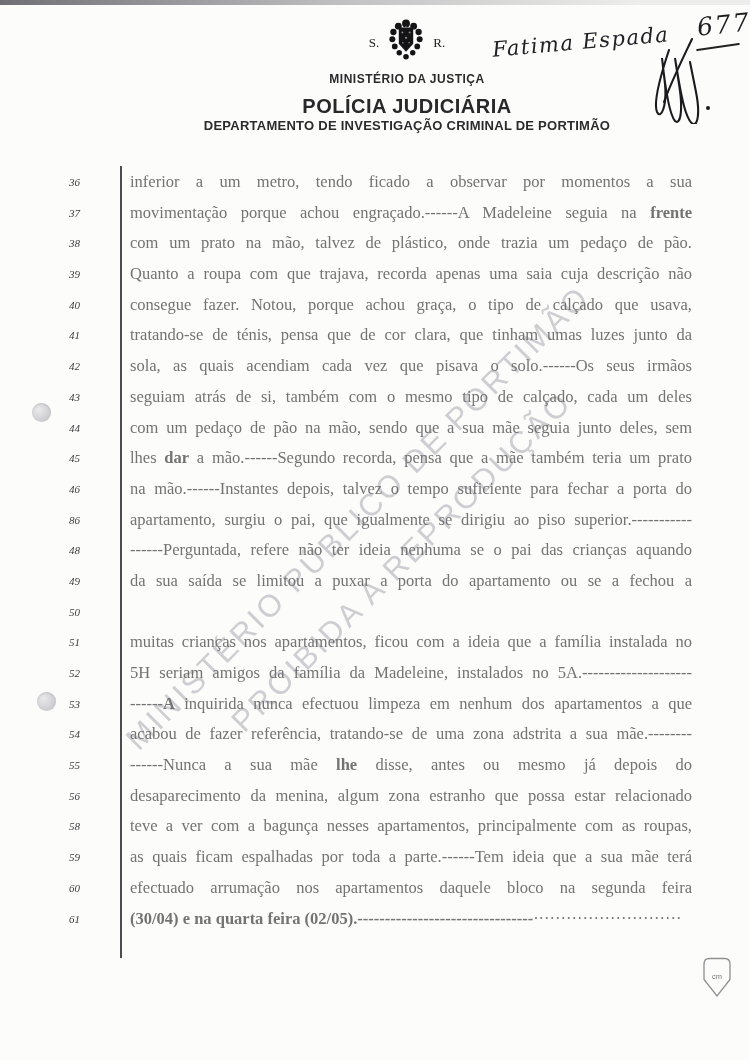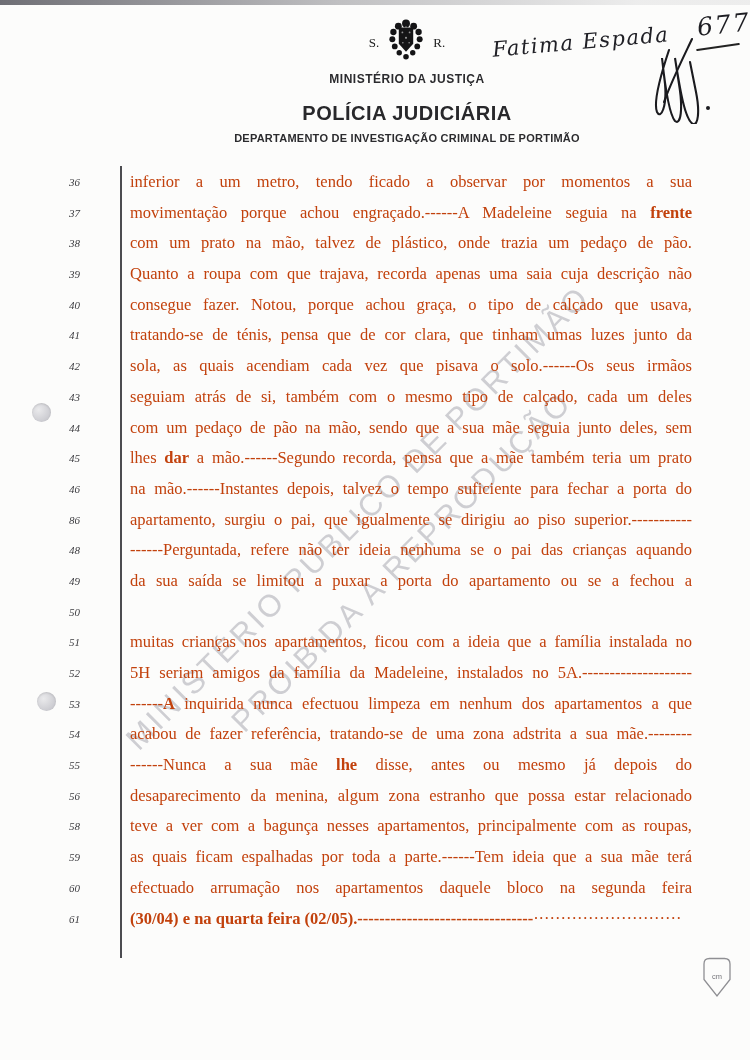--- a/index.html
+++ b/index.html
@@ -27,24 +27,24 @@
   }
   .hole.h1{left:32px;top:403px;}
   .hole.h2{left:37px;top:692px;}
 
   
   .header{position:absolute;left:64px;top:18px;width:686px;text-align:center;z-index:3;}
   .emblem-row{display:flex;align-items:center;justify-content:center;gap:9px;height:50px;}
   .sr{font-family:"Liberation Serif",serif;font-size:13px;color:#222;}
   .ministry{margin-top:4px;font-family:"Liberation Sans",sans-serif;font-weight:bold;
     font-size:12px;letter-spacing:.5px;color:#2b2b2e;}
-  .pj-title{margin-top:16px;font-family:"Liberation Sans",sans-serif;font-weight:bold;
+  .pj-title{margin-top:9px;font-family:"Liberation Sans",sans-serif;font-weight:bold;
     font-size:20px;letter-spacing:.5px;color:#28282b;}
-  .dept{margin-top:7px;font-family:"Liberation Sans",sans-serif;font-weight:bold;
-    font-size:11px;letter-spacing:.25px;color:#2b2b2e;}
+  .dept{margin-top:0;font-family:"Liberation Sans",sans-serif;font-weight:bold;
+    font-size:13px;letter-spacing:.25px;color:#2b2b2e;}
 
   
   .hand-name{
     position:absolute;left:492px;top:30px;z-index:4;
     font-family:"DejaVu Serif",serif;font-style:italic;
     font-size:21px;color:#202026;transform:rotate(-5deg);
     letter-spacing:1.5px;white-space:nowrap;
   }
   .page-num{
     position:absolute;left:697px;top:10px;z-index:4;
@@ -77,21 +77,21 @@
   .num{
     position:absolute;left:54px;top:0;width:26px;text-align:right;
     font-style:italic;font-size:11px;line-height:30.7px;color:#3c3c40;
     font-family:"Liberation Serif",serif;
   }
   .txt{
     display:block;margin:0 58px 0 130px;
     font-size:16.5px;line-height:30.7px;
     text-align:justify;text-align-last:justify;
     white-space:nowrap;overflow:hidden;
-    color:#c2410c;
+    color:#737373;
   }
   .line.noblk .txt{text-align:right;text-align-last:left;}
   .txt b{font-weight:bold;}
 
   
   .stamp{position:absolute;left:698px;top:955px;z-index:5;}
   .stamp text{font-family:"Liberation Sans",sans-serif;}
 </style>
 </head>
 <body>

